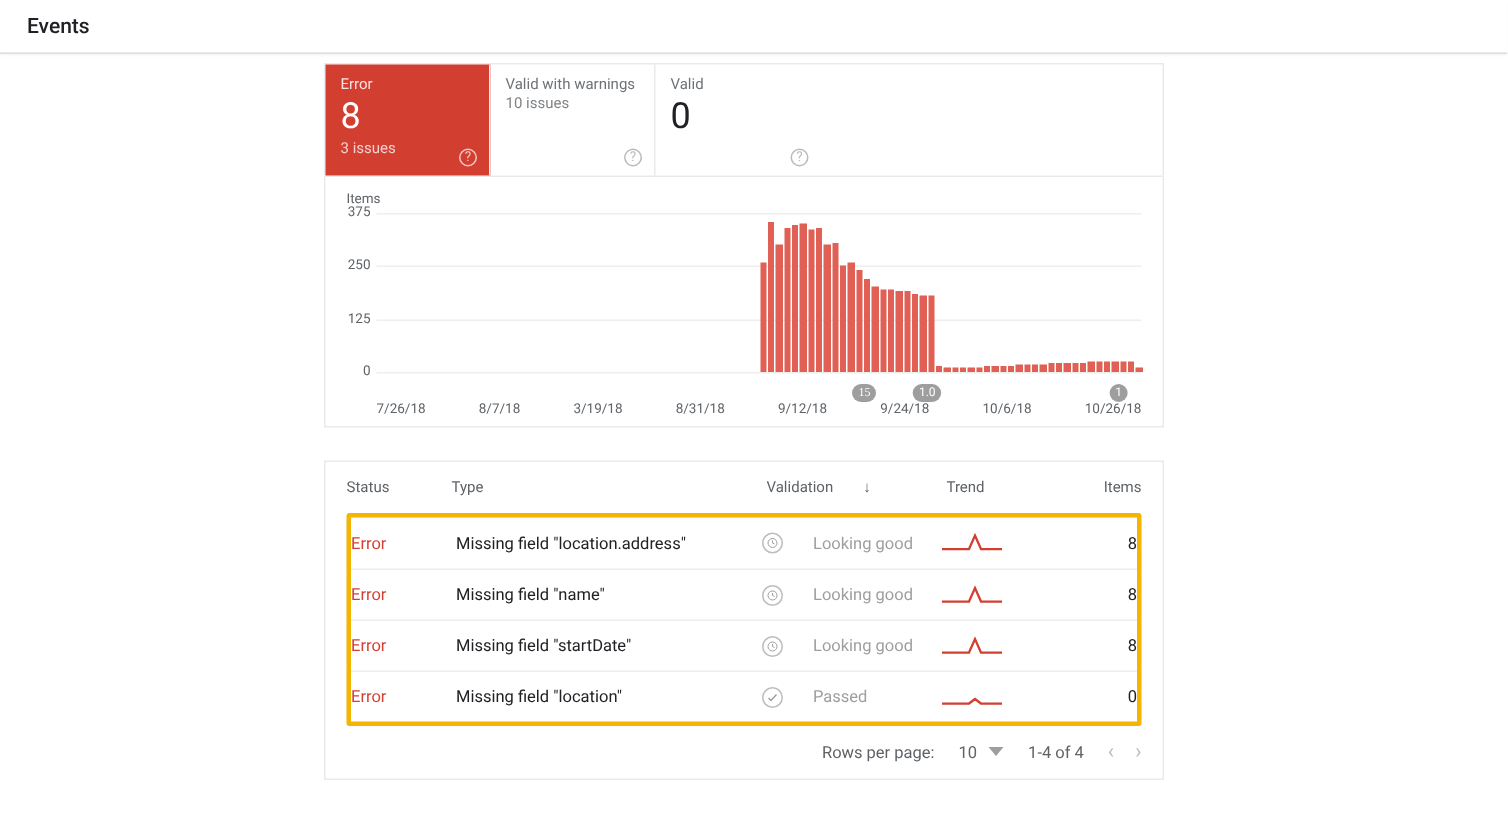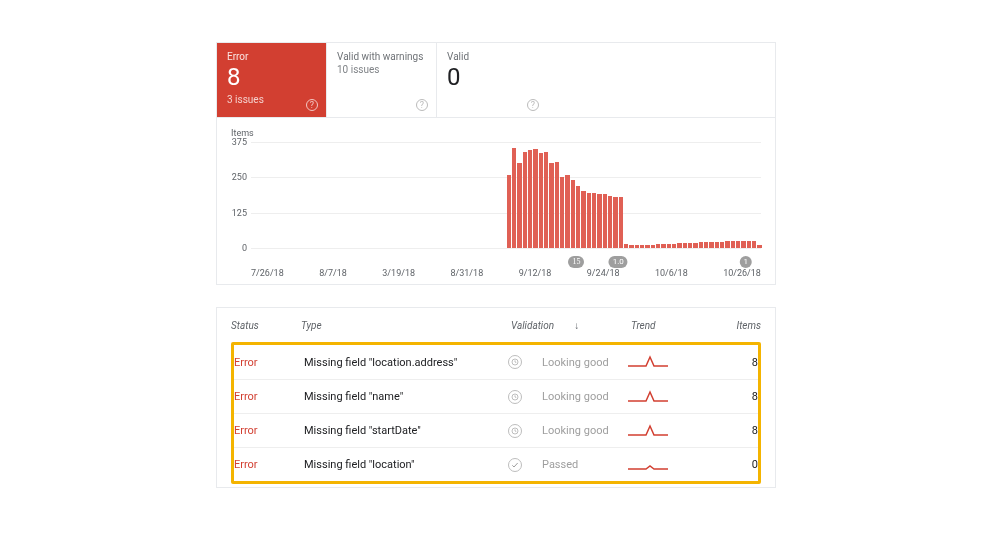--- a/index.html
+++ b/index.html
@@ -161,21 +161,20 @@
     display: flex;
     align-items: center;
     min-height: 34px;
     border-top: 1px solid #eee;
     font-size: 11px;
   }
   .thead {
     border-top: none;
     color: #5f6368;
     font-size: 10px;
-    font-style: italic;
   }
   .c-status { width: 70px; }
   .c-type   { flex: 1; min-width: 0; }
   .c-valid  { width: 120px; display:flex; align-items:center; gap:20px; }
   .c-trend  { width: 80px; }
   .c-items  { width: 50px; text-align: right; }
   .thead .c-valid { cursor:pointer; }
   .status-error { color:#d23f31; }
   .val-icon {
     width:14px; height:14px; border:1px solid #bdbdbd; border-radius:50%;
@@ -206,20 +205,23 @@
   }
   .pager .sel { display:flex; align-items:center; gap:8px; cursor:pointer; color:#5f6368; }
   .pager .nav { display:flex; gap:14px; }
   .pager .chev { color:#bdbdbd; cursor:pointer; font-size:14px; }
 
 </style>
 </head>
 <body>
 
 <div class="viewport">
+  <div class="app-header">
+    <span>Events</span>
+  </div>
 
   <div class="scroll-area">
     <div class="content">
 
       <div class="stat-row">
         <div class="stat-card error">
           <div class="sc-title">Error</div>
           <div class="sc-value">8</div>
           <div class="sc-sub">3 issues</div>
           <div class="help">?</div>
@@ -456,17 +458,31 @@
                 <div class="trend-spark">
                   <svg width="40" height="14" viewBox="0 0 40 14">
                     <path d="M0 11 L18 11 L22 8 L26 11 L40 11" fill="none" stroke="#d23f31" stroke-width="1.5"></path>
                   </svg>
                 </div>
               </div>
               <div class="c-items">0</div>
             </div>
           </div>
 
+        <div class="pager">
+          <span>Rows per page:</span>
+          <span class="sel">
+            <span>10</span>
+            <svg width="10" height="6" viewBox="0 0 10 6">
+                <path d="M0 0l5 6 5-6z" fill="#9e9e9e"></path>
+              </svg>
+          </span>
+          <span>1-4 of 4</span>
+          <span class="nav">
+            <span class="chev">‹</span>
+            <span class="chev">›</span>
+          </span>
+        </div>
       </div>
 
     </div>
   </div>
 </div>
 
 </body></html>

